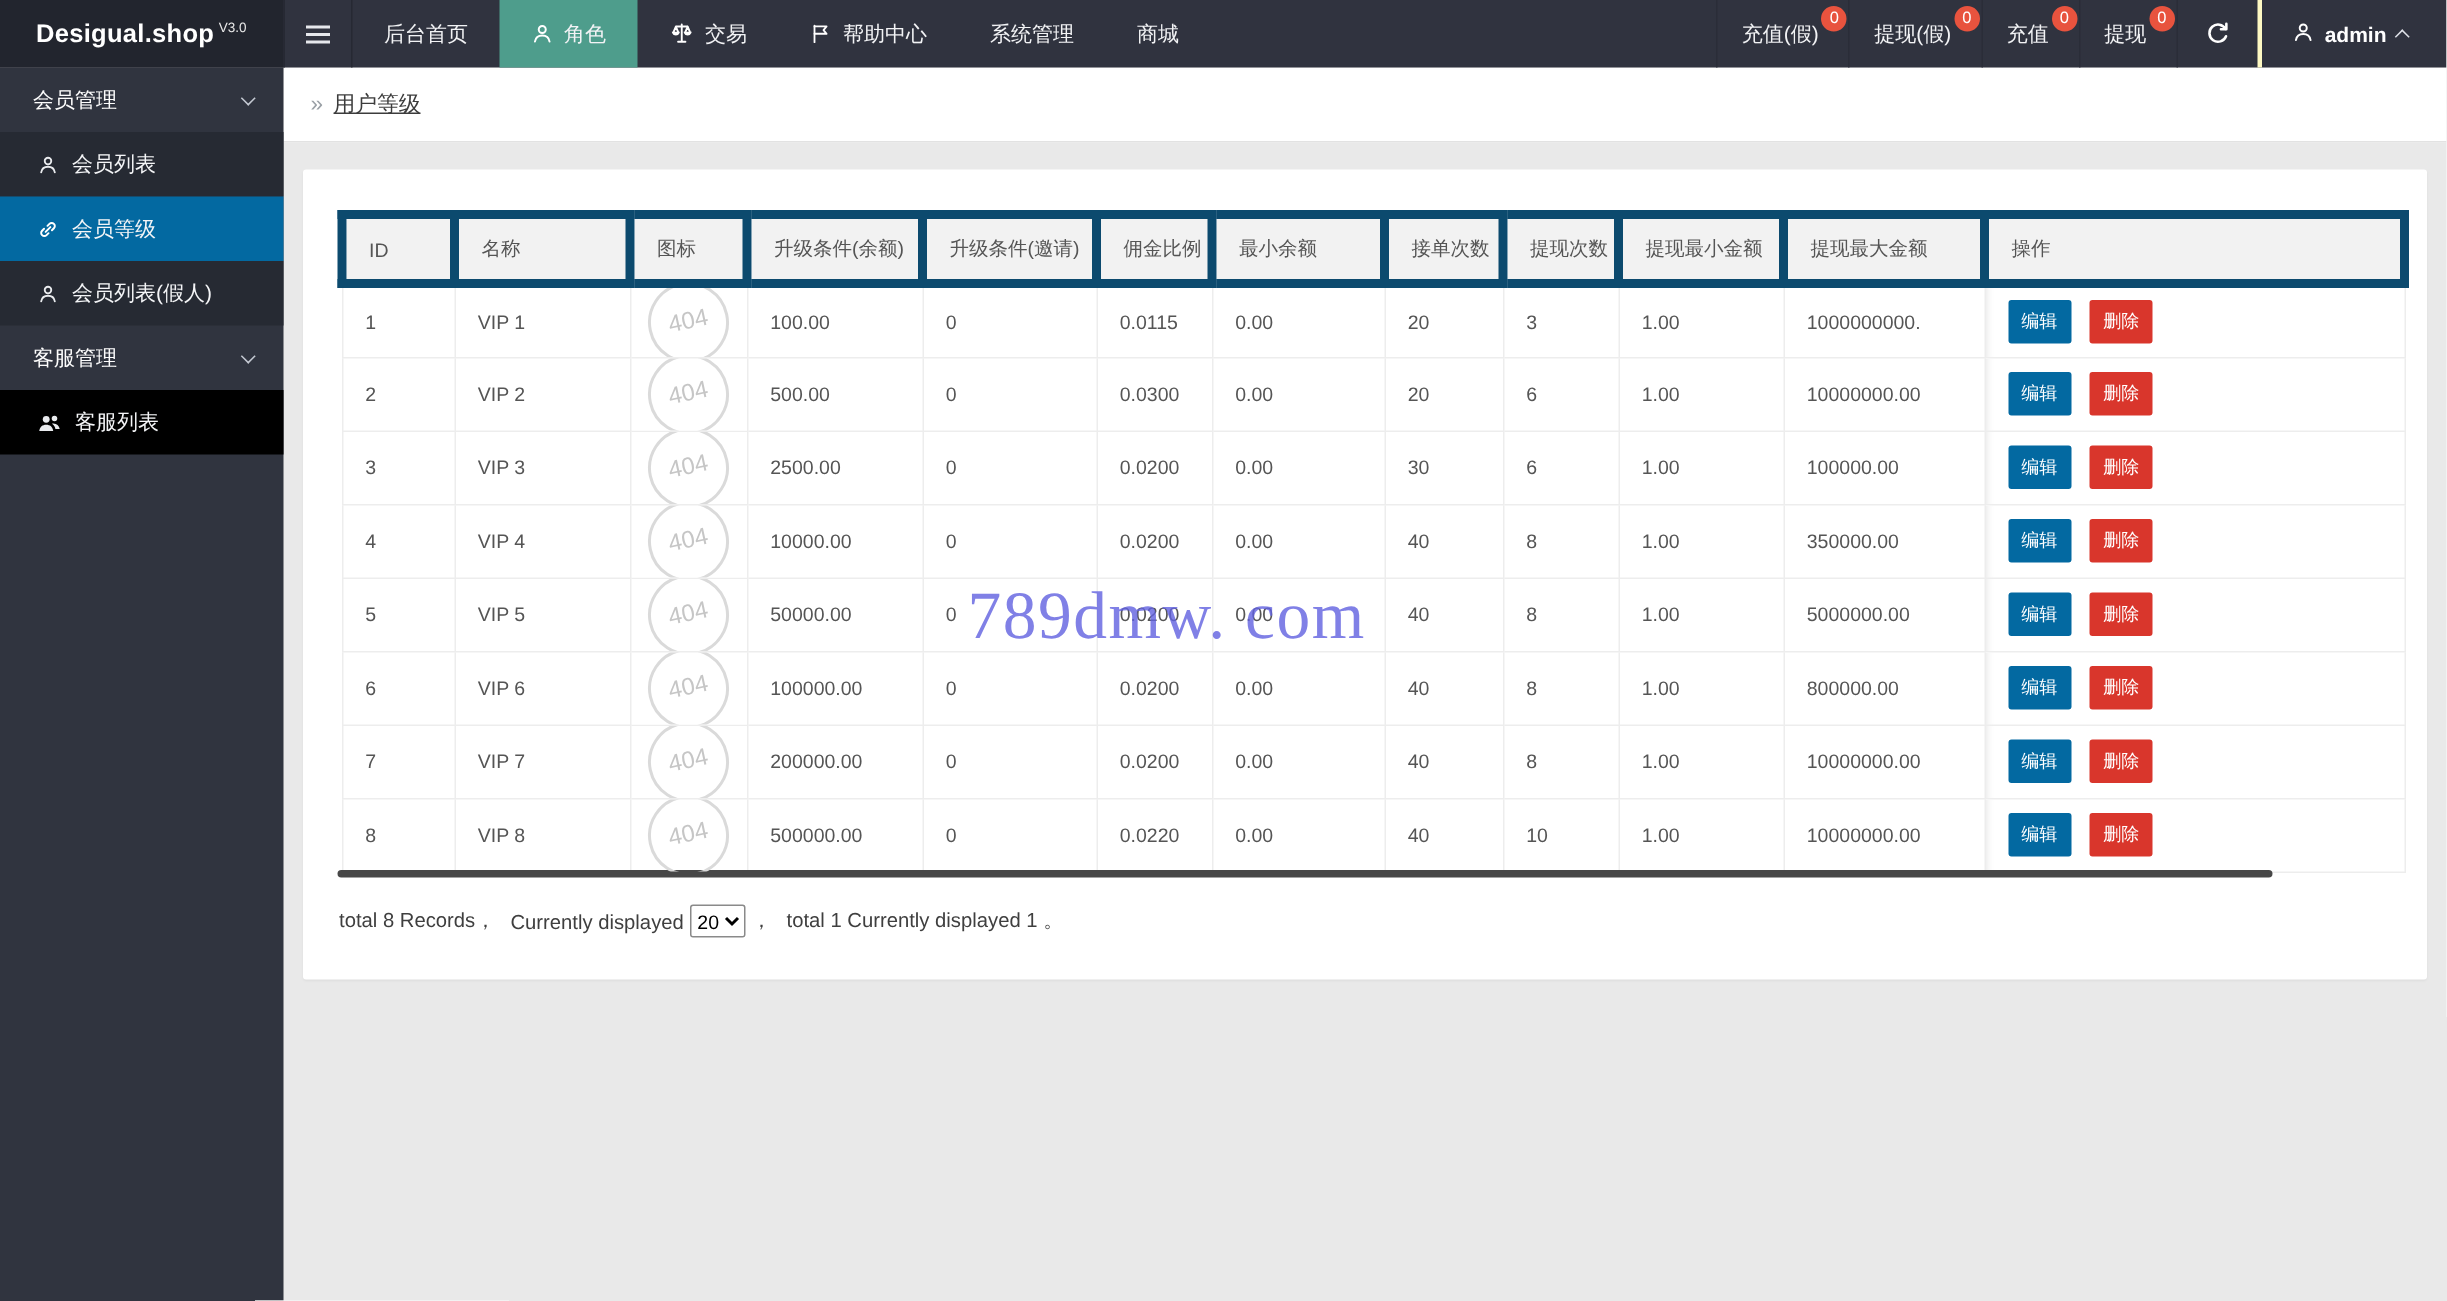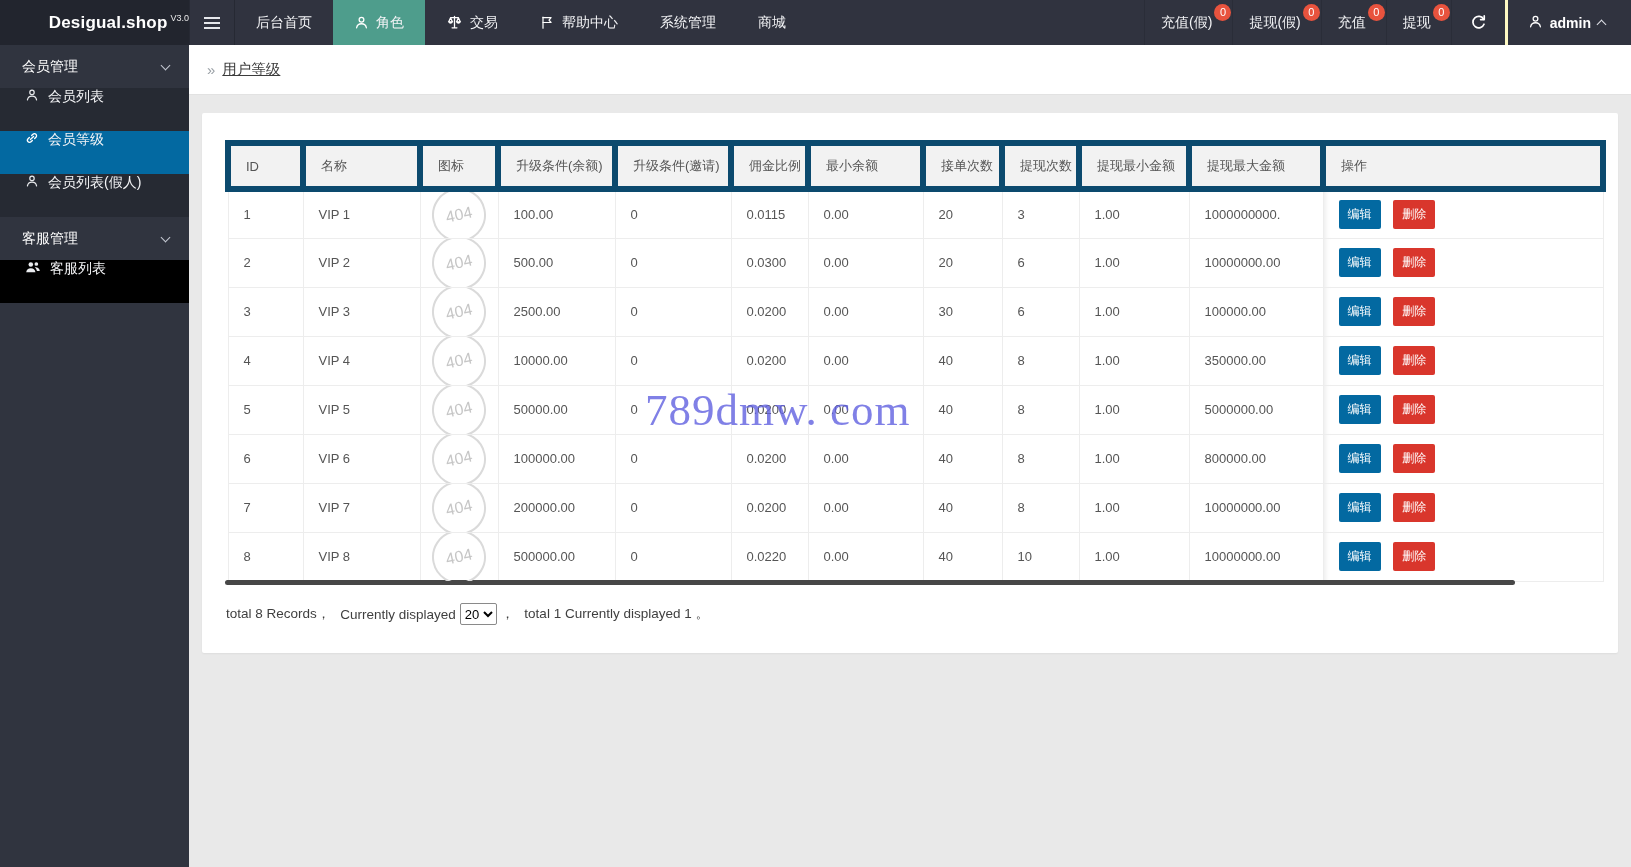--- a/index.html
+++ b/index.html
@@ -2,40 +2,40 @@
 <html><head>
 <meta charset="utf-8">
 <style>
   * { margin:0; padding:0; box-sizing:border-box; }
   html,body { width:1631px; height:867px; }
   body { font-family:"Liberation Sans","DejaVu Sans",sans-serif; background:#e9e9e9; overflow:hidden; }
   .canvas { position:relative; width:1631px; height:867px; background:#e9e9e9; }
 
   
   .navbar { position:absolute; left:0; top:0; width:1631px; height:45px; background:#30333f; display:flex; align-items:stretch; z-index:30; }
-  .brand { width:189px; background:#22252e; color:#fff; display:flex; align-items:center; padding-left:24px; flex-shrink:0;justify-content:flex-end; }
+  .brand { width:189px; background:#22252e; color:#fff; display:flex; align-items:center; padding-left:24px; flex-shrink:0; }
   .brand-name { font-size:17px; font-weight:bold; letter-spacing:.2px; }
   .brand-ver { font-size:9px; margin-left:3px; margin-top:-10px; color:#e8e8e8; }
   .nav-burger { width:46px; display:flex; align-items:center; justify-content:center; flex-direction:column; gap:3px; border-left:1px solid #262933; border-right:1px solid #262933; cursor:pointer; }
   .nav-burger i { display:block; width:16px; height:2px; background:#e6e8ec; }
   .nav-item { display:flex; align-items:center; gap:7px; padding:0 21px; color:#f2f3f5; font-size:14px; cursor:pointer; }
   .nav-item.active { background:#4e9d8c; }
   .nav-item svg { display:block; }
   .nav-spacer { flex:1; }
   .nav-right-item { position:relative; display:flex; align-items:center; padding:0 20px 0 16px; color:#f2f3f5; font-size:14px; border-left:1px solid #2a2d38; cursor:pointer; }
   .badge { position:absolute; top:4px; right:1px; min-width:17px; height:17px; border-radius:9px; background:#e8533e; color:#fff; font-size:11px; line-height:17px; text-align:center; padding:0 4px; }
   .nav-refresh { display:flex; align-items:center; padding:0 18px; border-left:1px solid #2a2d38; cursor:pointer; }
   .nav-user { display:flex; align-items:center; gap:7px; padding:0 26px 0 20px; color:#fff; font-size:14px; font-weight:bold; border-left:3px solid #fef9c3; cursor:pointer; }
   .chev-up { width:7px; height:7px; border-right:1.5px solid #dfe2e8; border-bottom:1.5px solid #dfe2e8; transform:rotate(-135deg); margin-top:4px; }
 
   
   .sidebar { position:absolute; left:0; top:45px; width:189px; height:822px; background:#30343f; z-index:20; }
   .side-group { height:43px; display:flex; align-items:center; padding:0 20px 0 22px; color:#fdfdfd; font-size:14px; cursor:pointer; }
   .side-group .chev-down { margin-left:auto; width:7px; height:7px; border-right:1.5px solid #c4c9d2; border-bottom:1.5px solid #c4c9d2; transform:rotate(45deg); margin-top:-3px; }
-  .side-item { height:43px; display:flex; align-items:flex-start; gap:9px; padding:0 14px 0 25px; background:#262a33; color:#f4f5f7; font-size:14px; cursor:pointer; }
+  .side-item { height:43px; display:flex; align-items:center; gap:9px; padding:0 14px 0 25px; background:#262a33; color:#f4f5f7; font-size:14px; cursor:pointer; }
   .side-item.active { background:#0369a1; }
   .side-item.lighter { background:#000000; }
   .side-item svg { flex-shrink:0; display:block; }
 
   
   .breadcrumb-bar { position:absolute; left:189px; top:45px; width:1442px; height:50px; background:#fff; border-bottom:1px solid #e2e2e2; display:flex; align-items:center; padding-left:18px; z-index:10; }
   .crumb-caret { color:#9aa0a6; font-size:15px; margin-right:7px; }
   .crumb-title { color:#3c3c3c; font-size:14.5px;text-decoration:underline; }
 
   

